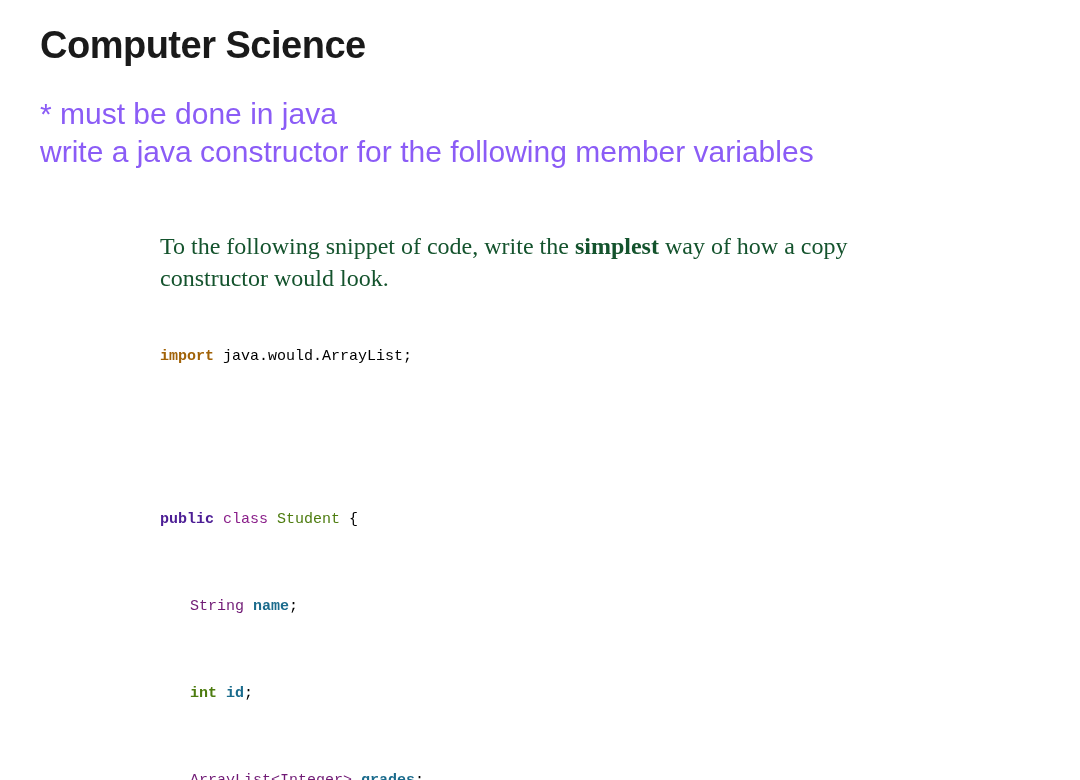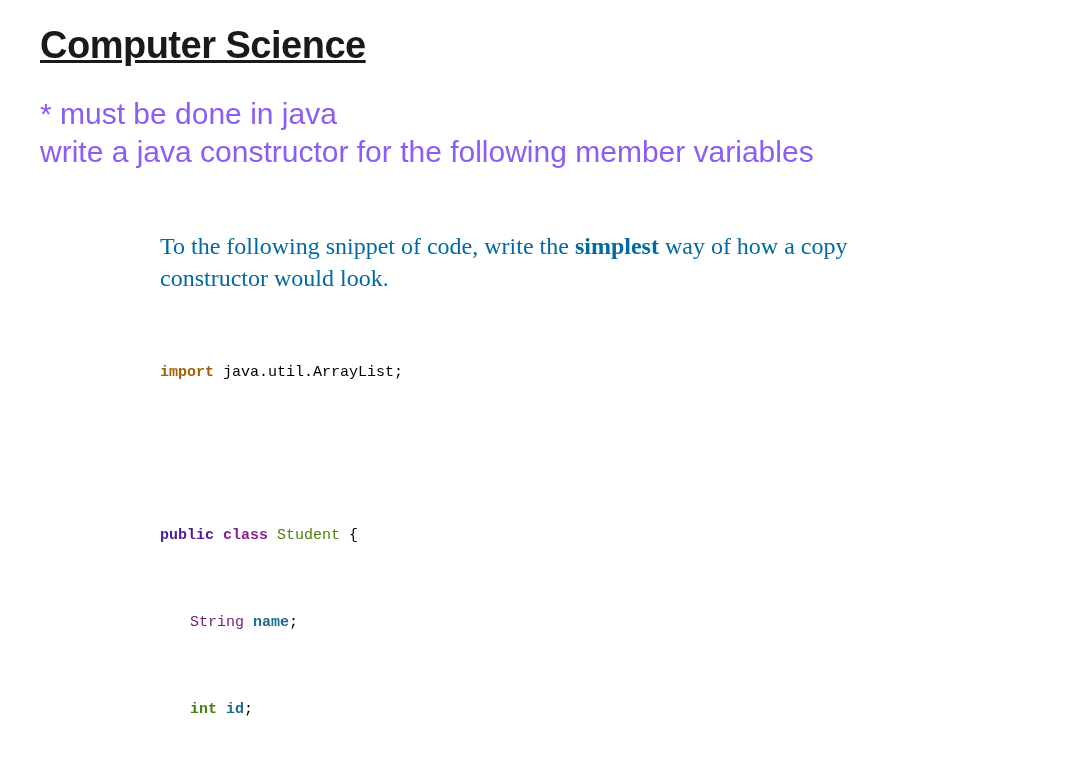--- a/index.html
+++ b/index.html
@@ -9,53 +9,52 @@
       background: #ffffff;
       font-family: Arial, Helvetica, sans-serif;
       padding: 24px 40px;
       color: #1a1a1a;
     }
     .title {
       font-size: 38px;
       font-weight: 700;
       margin-bottom: 28px;
       letter-spacing: -0.5px;
-      text-decoration: underline;
     }
     .prompt-text {
       font-size: 30px;
       font-weight: 400;
       line-height: 1.25;
       margin-bottom: 60px;
       color: #8b5cf6;
     }
     .inner-block {
       margin-left: 120px;
       max-width: 780px;
     }
     .instruction {
       font-family: Georgia, 'Times New Roman', serif;
       font-size: 24px;
       line-height: 1.35;
-      color: #0369a1;
-      margin-bottom: 24px;
+      color: #14532d;
+      margin-bottom: 8px;
     }
     .instruction .bold {
       font-weight: 700;
     }
     .code {
       font-family: Consolas, 'Courier New', monospace;
       font-size: 15px;
       line-height: 1.45;
       white-space: pre;
       color: #000;
     }
     .kw-import { color: #a16207; font-weight: 700; }
     .kw-public { color: #4c1d95; font-weight: 700; }
-    .kw-class  { color: #8a1f8a; font-weight: 700; }
+    .kw-class  { color: #8a1f8a; font-weight: 400; }
     .kw-int    { color: #4d7c0f; font-weight: 700; }
     .cls-name  { color: #4d7c0f; font-weight: 400; }
     .type      { color: #701a75; }
     .var       { color: #1a6b8c; font-weight: 700; }
     .code-block { margin-top: 2px; }
     .code-row { display: block; }
     .indent1 { padding-left: 30px; }
     .spacer  { height: 10px; }
   </style>
 </head>
@@ -67,21 +66,21 @@
   <span>* must be done in java</span><br>
   <span>write a java constructor for the following member variables</span>
 </div>
 
 <div class="inner-block">
   <p class="instruction">
     <span>To the following snippet of code, write the </span><span class="bold">simplest</span><span> way of how a copy constructor would look.</span>
   </p>
 
   <div class="code code-block">
-    <span class="code-row"><span class="kw-import">import</span><span> java.util.ArrayList;</span></span>
+    <span class="code-row"><span class="kw-import">import</span><span> java.would.ArrayList;</span></span>
 
     <div class="spacer"></div>
 
     <span class="code-row"><span class="kw-public">public</span><span> </span><span class="kw-class">class</span><span> </span><span class="cls-name">Student</span><span> {</span></span>
 
     <span class="code-row indent1"><span class="type">String </span><span class="var">name</span><span>;</span></span>
 
     <span class="code-row indent1"><span class="kw-int">int</span><span> </span><span class="var">id</span><span>;</span></span>
 
     <span class="code-row indent1"><span class="type">ArrayList&lt;Integer&gt; </span><span class="var">grades</span><span>;</span></span>

